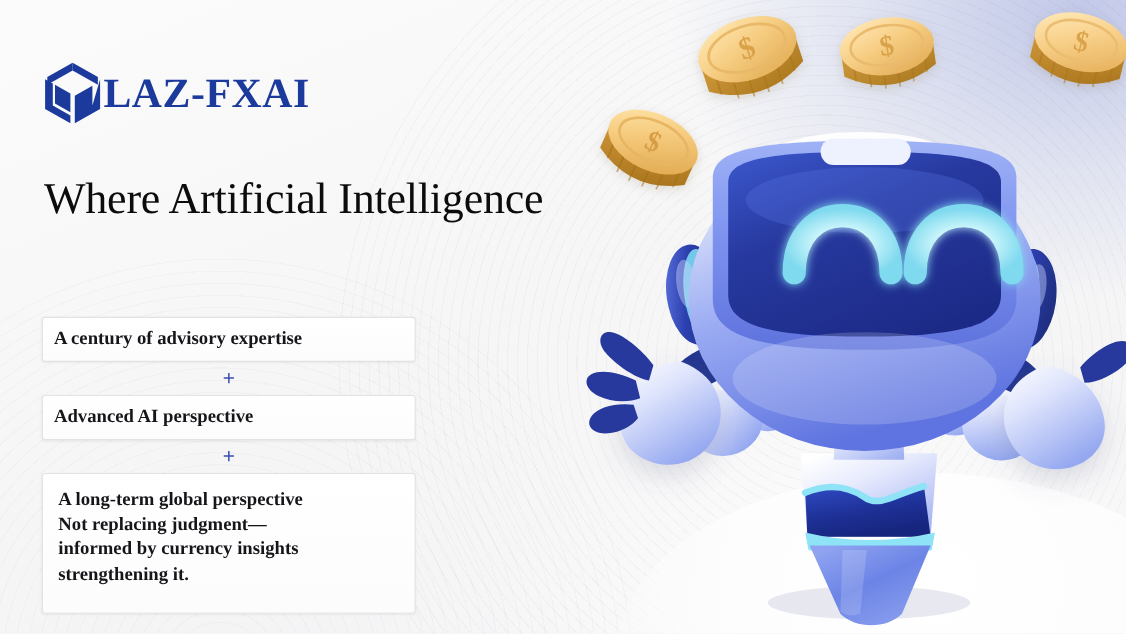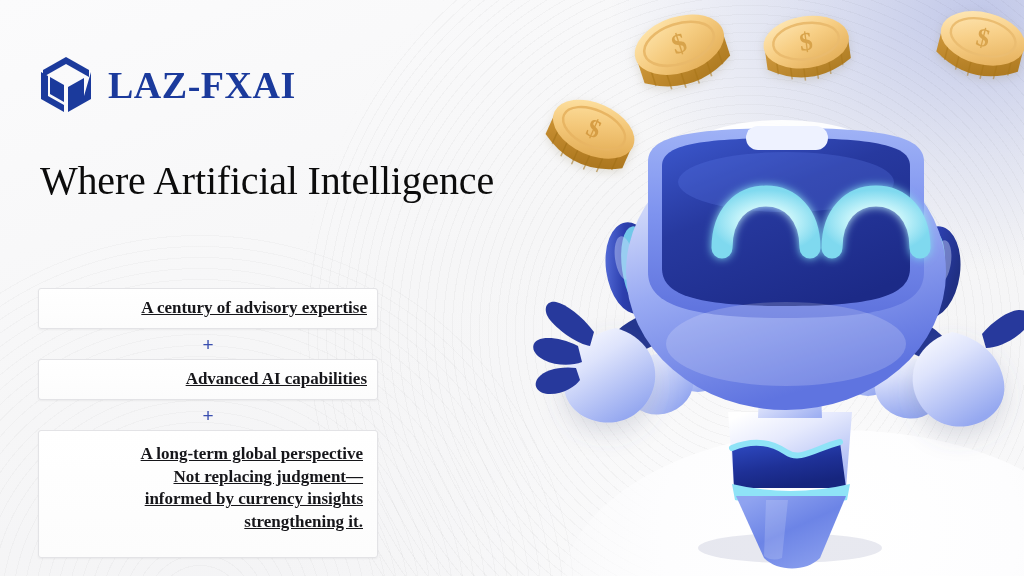--- a/index.html
+++ b/index.html
@@ -37,21 +37,21 @@
     pointer-events:none;
   }
   .floor {
     position:absolute; left:560px; top:430px;
     width:560px; height:330px; border-radius:50%;
     background:radial-gradient(ellipse at 50% 30%, #ffffff 0%, #fdfdfe 45%, rgba(250,250,251,.35) 72%, rgba(247,247,248,0) 88%);
     pointer-events:none;
   }
 
   
-  .logo { position:absolute; left:38px; top:55px; display:flex; align-items:center; gap:14px; }
+  .logo { position:absolute; left:38px; top:55px; display:flex; align-items:center; gap:0; }
   .logo-mark { width:56px; height:60px; display:block; }
   .logo-word {
     font-family:"Liberation Serif", serif;
     font-weight:700; font-size:38px; letter-spacing:.5px;
     color:#1b3a9c; line-height:1;
   }
 
   
   .headline {
     position:absolute; left:40px; top:158px;
@@ -63,25 +63,24 @@
   }
   .headline .l2 { display:block; }
 
   
   .stack { position:absolute; left:38px; top:288px; width:340px; }
   .pill {
     background:linear-gradient(180deg,#ffffff 0%,#fcfcfc 100%);
     border:1px solid #e3e3e6;
     border-radius:3px;
     box-shadow:0 1px 2px rgba(0,0,0,.05);
-    text-align:right;
+    text-align:left;
     font-family:"Liberation Serif", serif;
     font-weight:700;
     color:#16161a;
-    text-decoration:underline;
   }
   .pill-1, .pill-2 {
     font-size:17px; padding:9px 10px 10px;
   }
   .pill-3 {
     font-size:17px; line-height:1.33; padding:12px 14px 24px;
   }
   .plus {
     text-align:center;
     color:#3a4fb0;
@@ -388,21 +387,21 @@
 
   <h1 class="headline">
     <span class="l1">Where Artificial Intelligence</span>
   </h1>
 
   <div class="stack">
     <div class="pill pill-1">A century of advisory expertise</div>
 
     <div class="plus">+</div>
 
-    <div class="pill pill-2">Advanced AI capabilities</div>
+    <div class="pill pill-2">Advanced AI perspective</div>
 
     <div class="plus">+</div>
 
     <div class="pill pill-3">
       <span class="ln">A long-term global perspective</span>
       <span class="ln">Not replacing judgment—</span>
       <span class="ln">informed by currency insights</span>
       <span class="ln">strengthening it.</span>
     </div>
   </div>

